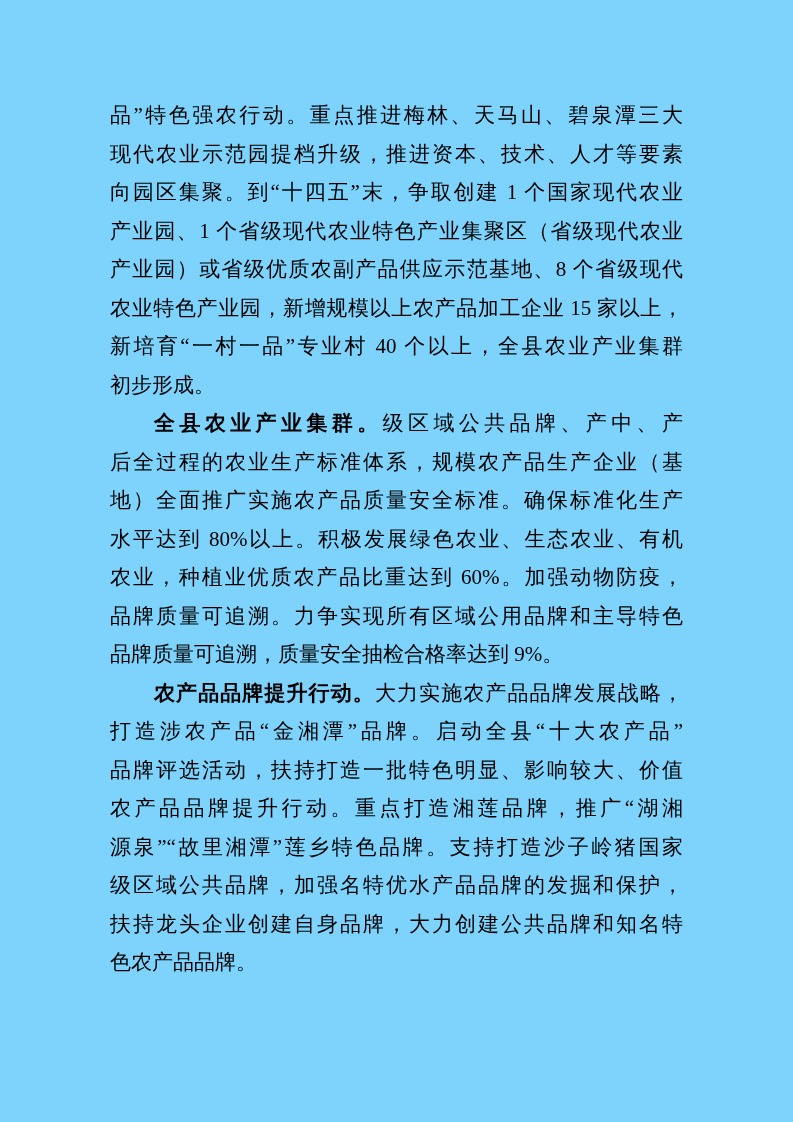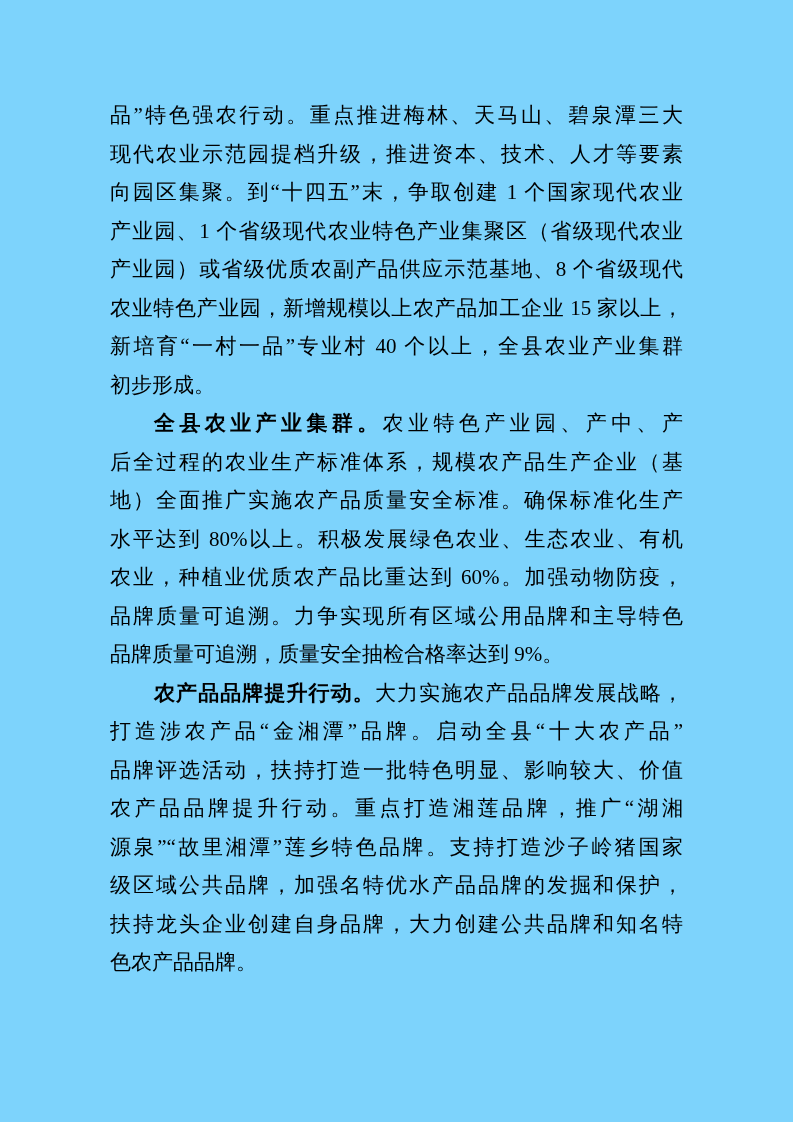--- a/index.html
+++ b/index.html
@@ -49,21 +49,21 @@
 
     <div class="line">品”特色强农行动。重点推进梅林、天马山、碧泉潭三大</div>
     <div class="line">现代农业示范园提档升级，推进资本、技术、人才等要素</div>
     <div class="line">向园区集聚。到“十四五”末，争取创建 1 个国家现代农业</div>
     <div class="line">产业园、1 个省级现代农业特色产业集聚区（省级现代农业</div>
     <div class="line">产业园）或省级优质农副产品供应示范基地、8 个省级现代</div>
     <div class="line">农业特色产业园，新增规模以上农产品加工企业 15 家以上，</div>
     <div class="line">新培育“一村一品”专业村 40 个以上，全县农业产业集群</div>
     <div class="line no-just">初步形成。</div>
 
-    <div class="line indent"><span class="lead">全县农业产业集群。</span><span>农业特色产业园、产中、产</span></div>
+    <div class="line indent"><span class="lead">全县农业产业集群。</span><span>级区域公共品牌、产中、产</span></div>
     <div class="line">后全过程的农业生产标准体系，规模农产品生产企业（基</div>
     <div class="line">地）全面推广实施农产品质量安全标准。确保标准化生产</div>
     <div class="line">水平达到 80%以上。积极发展绿色农业、生态农业、有机</div>
     <div class="line">农业，种植业优质农产品比重达到 60%。加强动物防疫，</div>
     <div class="line">品牌质量可追溯。力争实现所有区域公用品牌和主导特色</div>
     <div class="line no-just">品牌质量可追溯，质量安全抽检合格率达到 9%。</div>
 
     <div class="line indent"><span class="lead">农产品品牌提升行动。</span><span>大力实施农产品品牌发展战略，</span></div>
     <div class="line">打造涉农产品“金湘潭”品牌。启动全县“十大农产品”</div>
     <div class="line">品牌评选活动，扶持打造一批特色明显、影响较大、价值</div>

